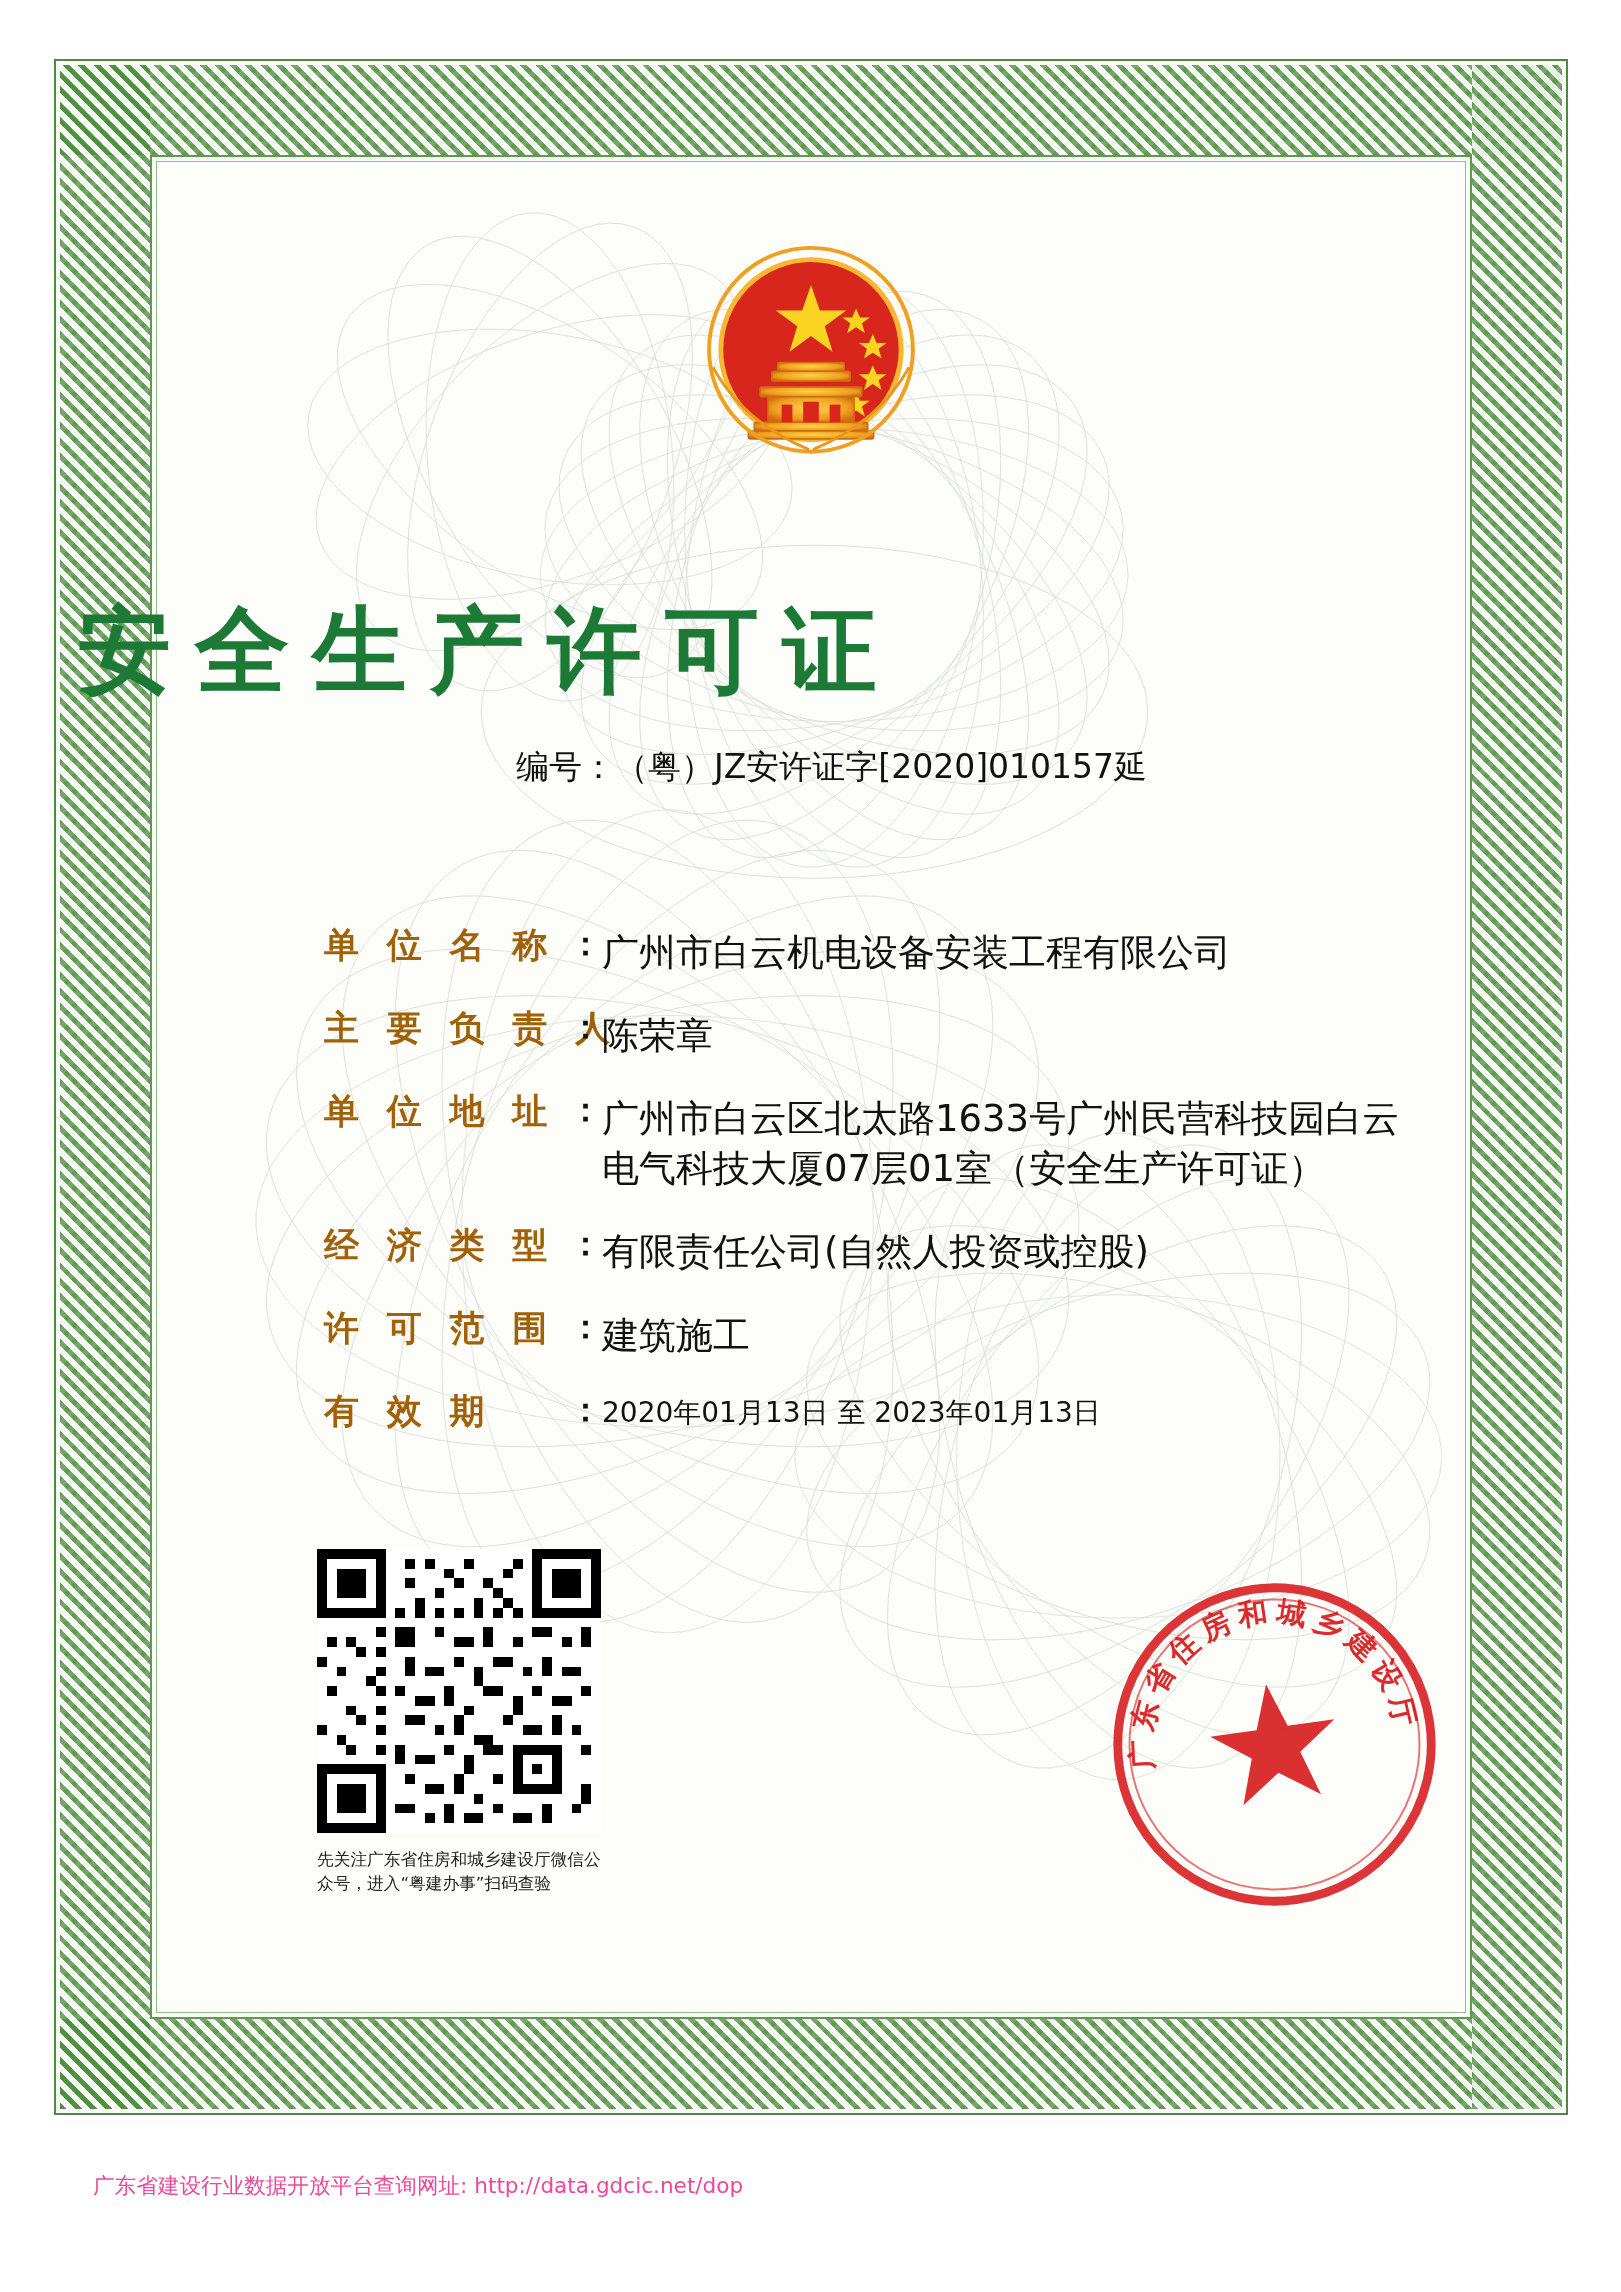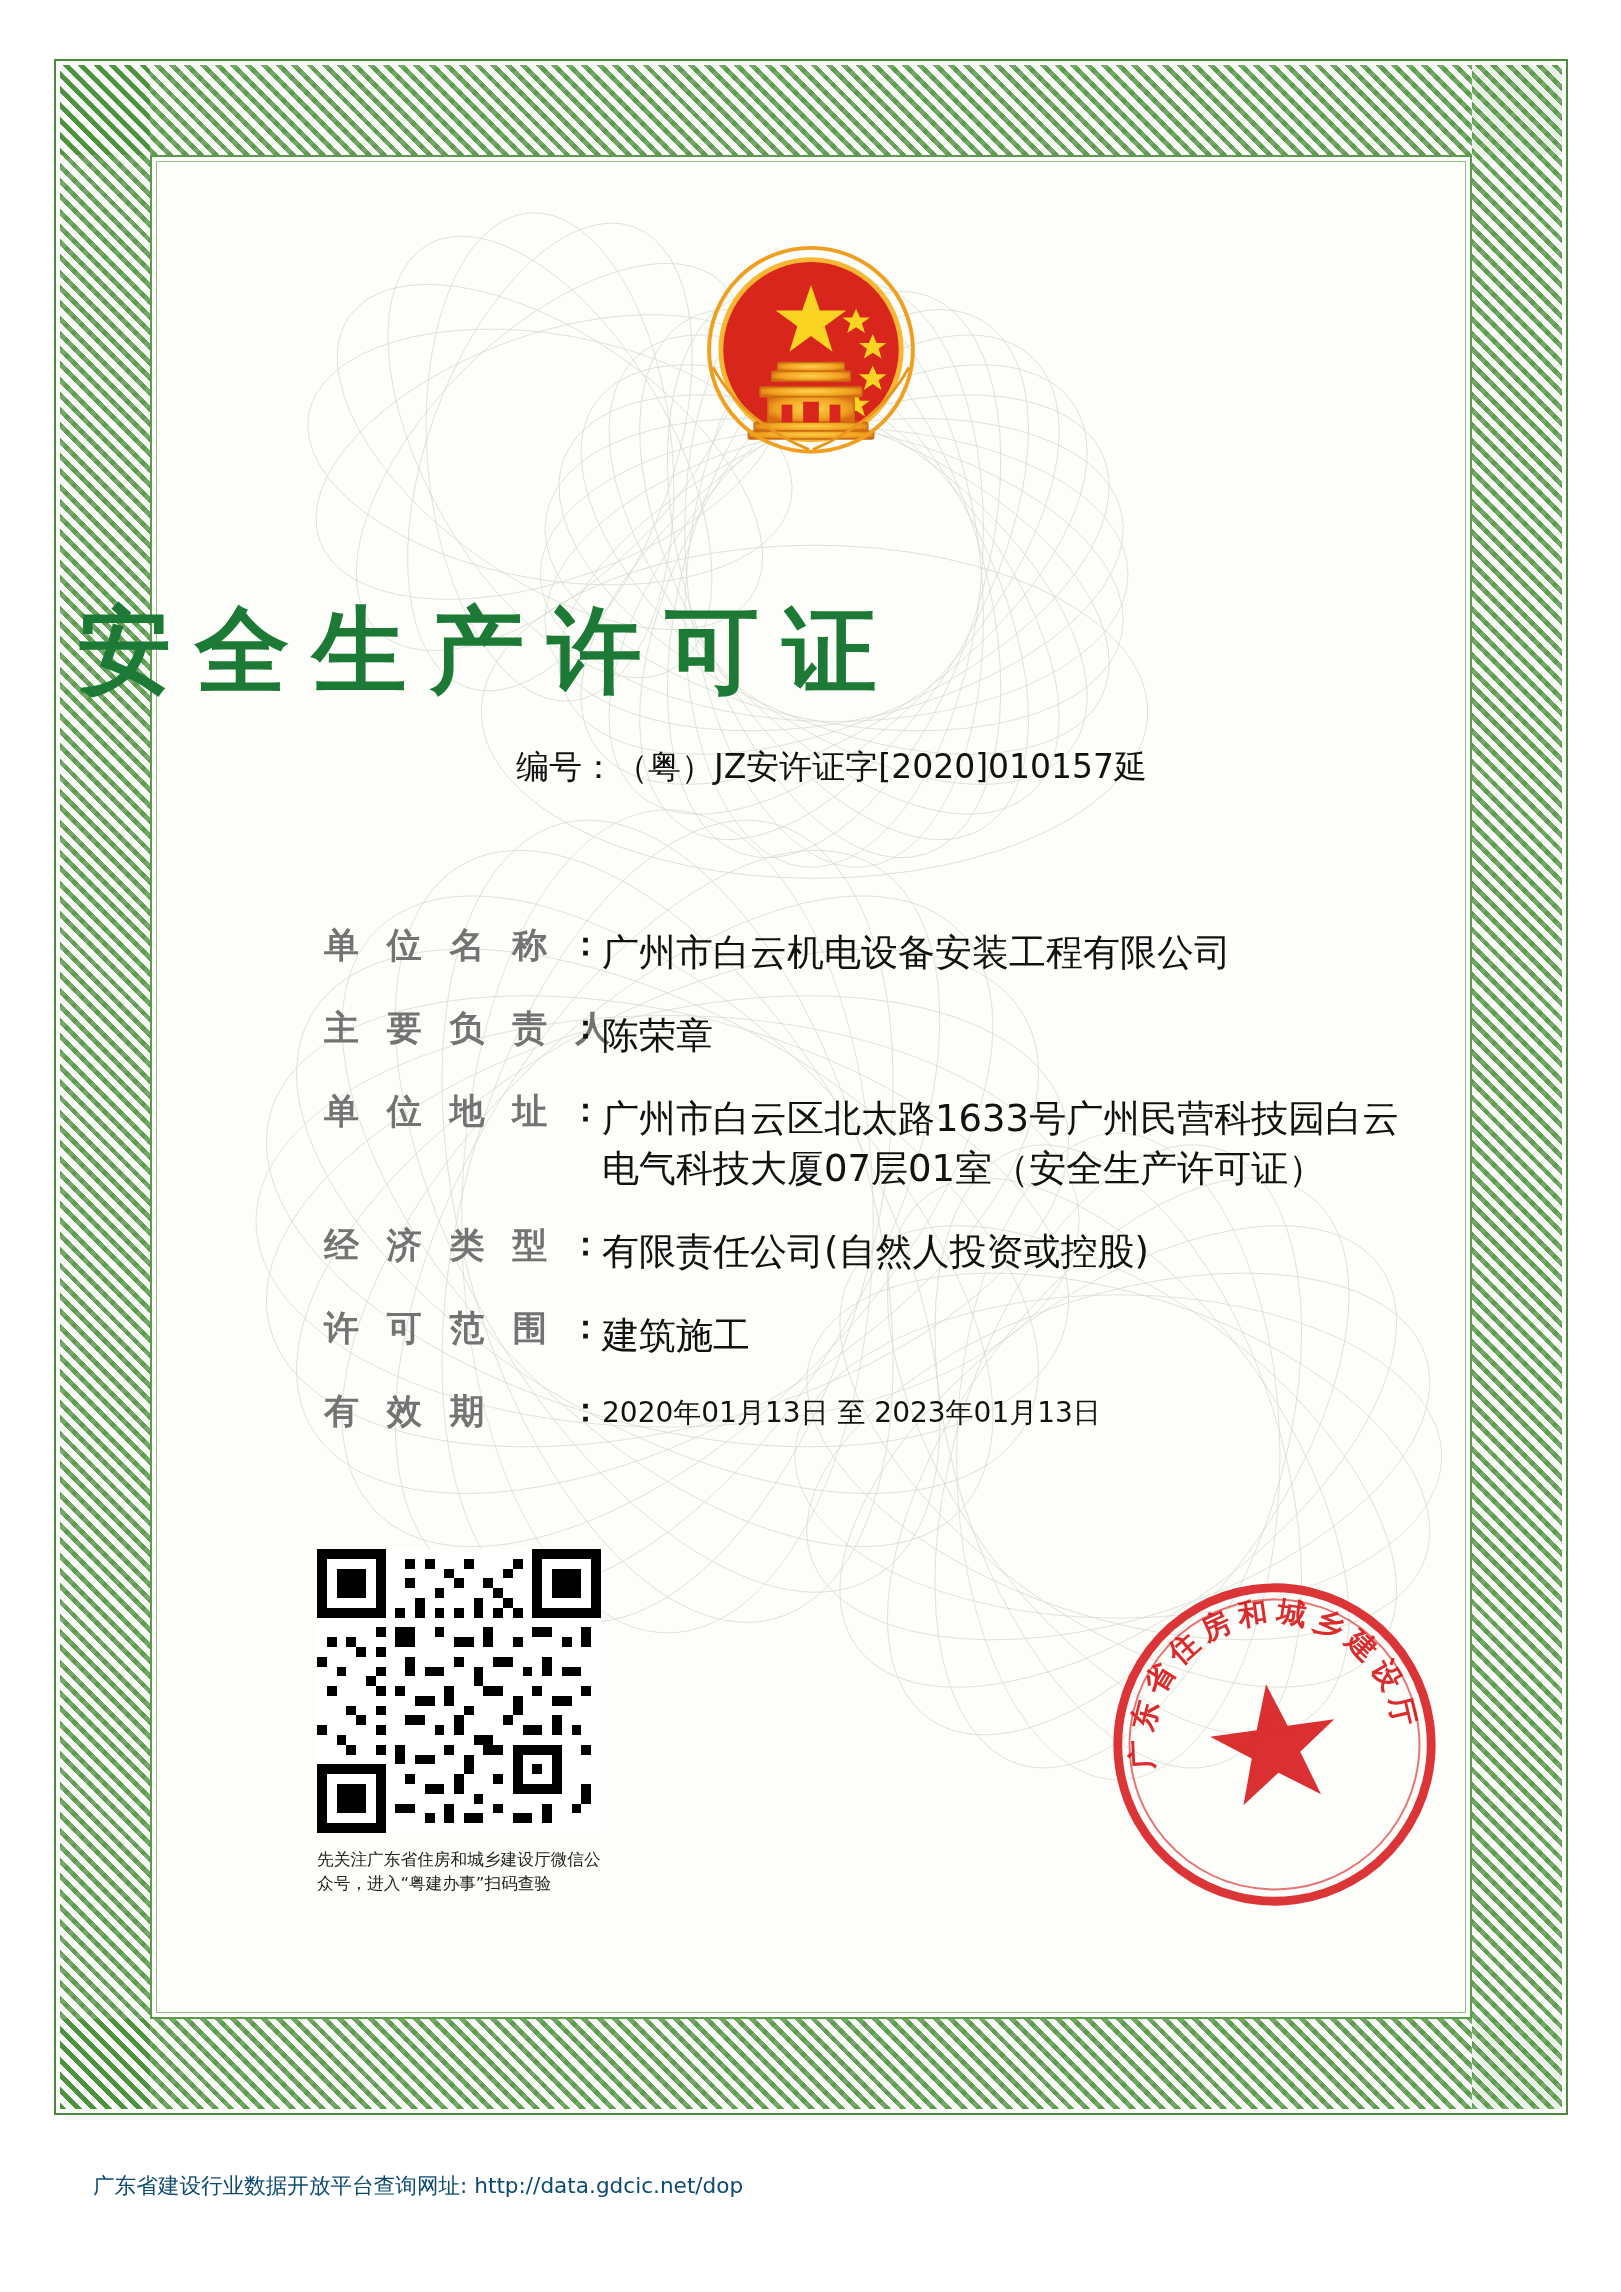--- a/index.html
+++ b/index.html
@@ -126,21 +126,21 @@
   .row {
     display: flex;
     align-items: flex-start;
     margin-bottom: 27.4px;
   }
   .row .label {
     width: 245px;
     flex: 0 0 245px;
     font-size: 35px;
     font-weight: bold;
-    color: #737373;
+    color: #a16207;
     font-family: "DejaVu Sans", sans-serif;
     letter-spacing: 7.8px;
     white-space: nowrap;
   }
   .row .colon {
     flex: 0 0 19.6px;
     font-size: 33px;
     font-weight: bold;
     color: #111;
     font-family: "DejaVu Sans", sans-serif;
@@ -203,21 +203,21 @@
     transform: rotate(-8deg);
     pointer-events: none;
   }
 
   
   .footer {
     position: absolute;
     left: 93px;
     top: 2171px;
     font-size: 21.6px;
-    color: #0c4a6e;
+    color: #ec4899;
     font-family: "DejaVu Sans", sans-serif;
   }
 </style>
 </head>
 <body>
 
 <div class="page">
   <div class="cert">
 
     <div class="frame-outer"></div>

